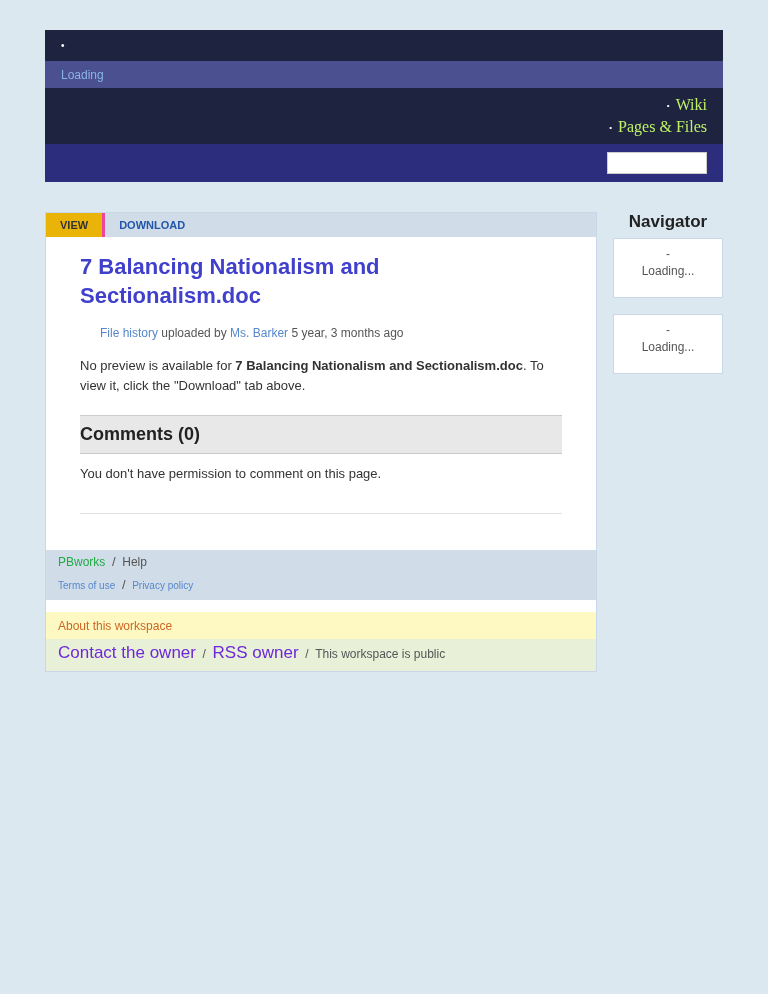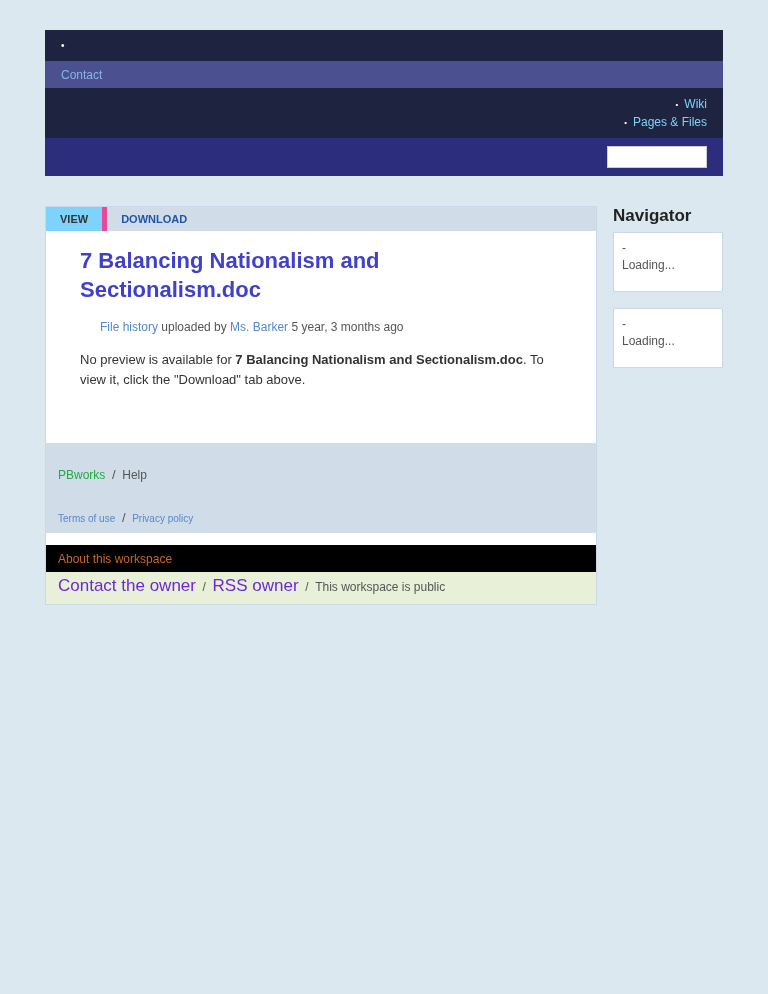--- a/index.html
+++ b/index.html
@@ -56,23 +56,24 @@
     .top-bar-3 .nav-item {
       display: flex;
       align-items: center;
       gap: 6px;
     }
     .top-bar-3 .nav-bullet {
       color: #fff;
       font-size: 8px;
     }
     .top-bar-3 a {
-      color: #7dd3fc;
-      font-size: 12px;
-      text-decoration: none;
+      color: #bef264;
+      font-size: 16px;
+      text-decoration: none;
+      font-family: Liberation Serif, serif;
     }
 
     .top-bar-4 {
       background-color: #2d2d7e;
       margin: 0 45px;
       padding: 8px 16px;
       display: flex;
       align-items: center;
       justify-content: space-between;
     }
@@ -105,23 +106,23 @@
     .view-download-bar {
       background-color: #d0dce8;
       display: flex;
       align-items: stretch;
     }
     .view-tab {
       padding: 6px 14px;
       font-size: 11px;
       font-weight: bold;
       color: #333;
-      background: #7dd3fc;
+      background: #eab308;
       cursor: pointer;
-      border-right: 5px solid #ec4899;
+      border-right: 3px solid #ec4899;
     }
     .download-tab {
       padding: 6px 14px;
       font-size: 11px;
       font-weight: bold;
       color: #2255aa;
       background: #d0dce8;
       cursor: pointer;
     }
 
@@ -144,21 +145,21 @@
       padding-left: 20px;
     }
     .file-history-line .link-blue {
       color: #5588cc;
       text-decoration: none;
     }
 
     .no-preview-text {
       font-size: 13px;
       color: #333;
-      margin-bottom: 18px;
+      margin-bottom: 12px;
       line-height: 1.5;
     }
     .no-preview-text strong {
       font-weight: bold;
     }
 
     .comments-section {
       margin-top: 20px;
     }
     .comments-header {
@@ -175,21 +176,21 @@
       font-size: 13px;
       color: #333;
       background: #fff;
       border-bottom: 1px solid #e0e0e0;
       min-height: 60px;
     }
 
     
     .footer-links-1 {
       background-color: #d0dce8;
-      padding: 24px 12px;
+      padding: 4px 12px;
       margin-top: 20px;
     }
     .footer-links-1 a {
       font-size: 12px;
       text-decoration: none;
     }
     .footer-links-1 .pbworks-link {
       color: #22aa44;
     }
     .footer-links-1 .help-link {
@@ -207,21 +208,21 @@
       font-size: 10px;
       color: #5588cc;
       text-decoration: none;
     }
     .footer-links-2 .sep {
       color: #555;
       margin: 0 3px;
     }
 
     .footer-about {
-      background-color: #000000;
+      background-color: #fef9c3;
       padding: 6px 12px;
       margin-top: 12px;
     }
     .footer-about a {
       color: #cc6622;
       font-size: 12px;
       text-decoration: none;
     }
     .footer-about-2 {
       background-color: #e8f0d8;
@@ -237,20 +238,21 @@
       font-size: 12px;
     }
     .footer-about-2 .sep {
       margin: 0 3px;
     }
 
     
     .content-right {
       width: 110px;
       flex-shrink: 0;
+      text-align: center;
     }
 
     .sidebar-widget {
       margin-bottom: 16px;
     }
 
     .sidebar-title {
       font-size: 17px;
       font-weight: bold;
       color: #222;
@@ -278,21 +280,21 @@
     }
   </style>
 </head>
 <body>
 
 <div class="top-bar-1">
   <span class="bullet">•</span>
 </div>
 
 <div class="top-bar-2">
-  <a href="#">Contact</a>
+  <a href="#">Loading</a>
 </div>
 
 <div class="top-bar-3">
   <div class="nav-item">
     <span class="nav-bullet">•</span>
     <a href="#">Wiki</a>
   </div>
   <div class="nav-item">
     <span class="nav-bullet">•</span>
     <a href="#">Pages &amp; Files</a>
@@ -323,20 +325,26 @@
         <span>uploaded by</span>
         <a href="#" class="link-blue">Ms. Barker</a>
         <span> </span>
         <span>5 year, 3 months ago</span>
       </div>
 
       <p class="no-preview-text">
         <span>No preview is available for </span><strong>7 Balancing Nationalism and Sectionalism.doc</strong><span>. To view it, click the "Download" tab above.</span>
       </p>
 
+      <div class="comments-section">
+        <div class="comments-header">Comments (0)</div>
+        <div class="comments-body">
+          <p>You don't have permission to comment on this page.</p>
+        </div>
+      </div>
 
     </div>
 
     <div class="footer-links-1">
       <a href="#" class="pbworks-link">PBworks</a>
       <span class="sep">/</span>
       <a href="#" class="help-link">Help</a>
     </div>
     <div class="footer-links-2">
       <a href="#">Terms of use</a>

